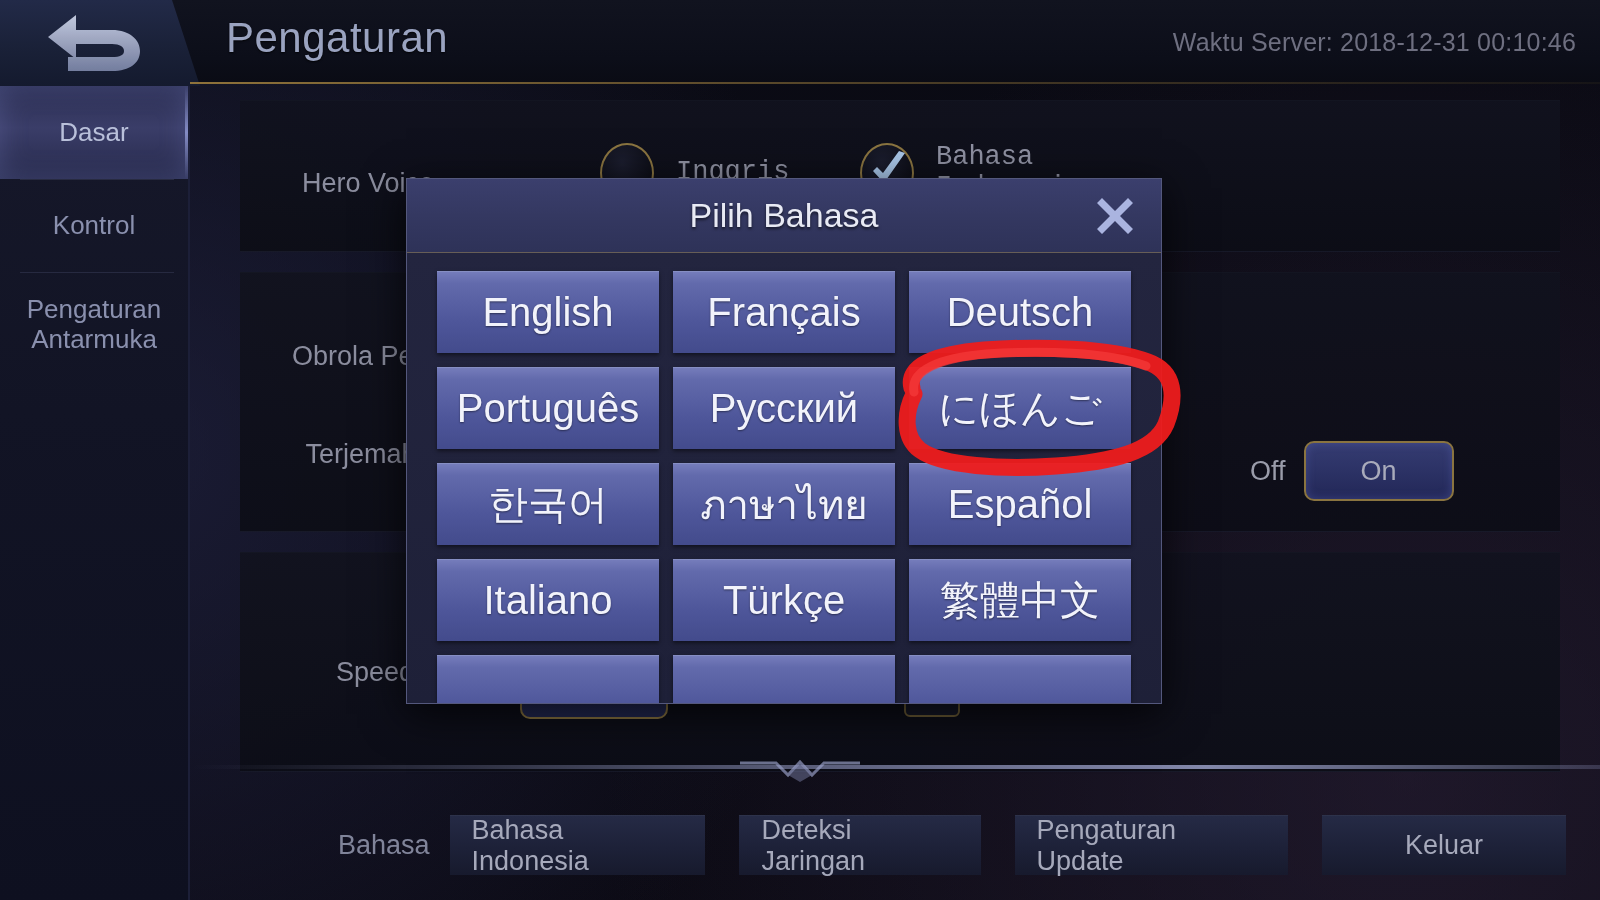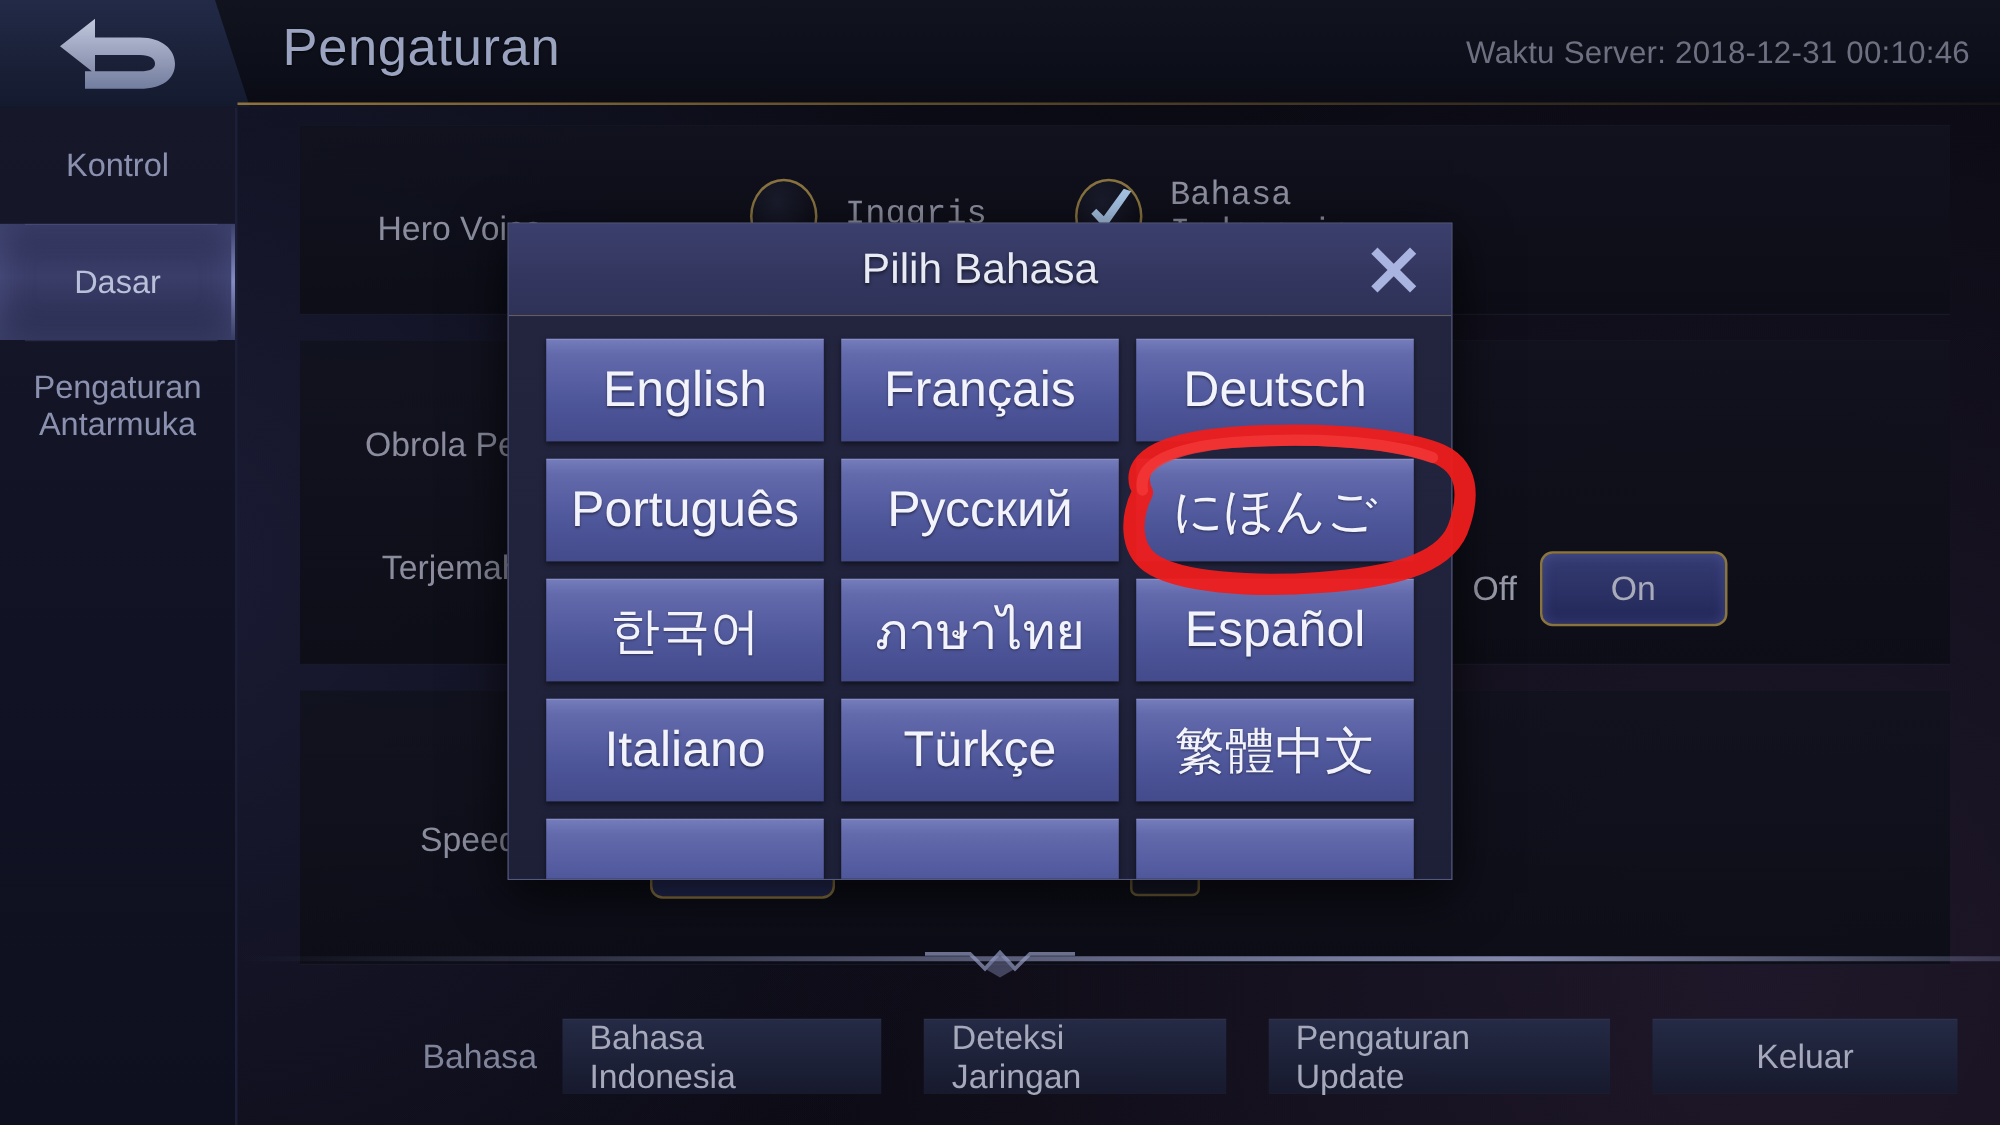--- a/index.html
+++ b/index.html
@@ -193,25 +193,25 @@
         </defs>
         <path d="M30 2 L30 17 L66 17 C84 17 94 27 94 38 C94 50 84 58 66 58 L22 58 L22 44 L66 44
                  C74 44 78 42 78 38 C78 34 74 31 66 31 L30 31 L30 46 L2 24 Z" fill="url(#agr)"></path>
       </svg>
     </div>
     <div class="page-title">Pengaturan</div>
     <div class="server-time">Waktu Server: 2018-12-31 00:10:46</div>
   </div>
 
   <div class="sidebar">
+    <div class="side-item active">
+      <span>Dasar</span>
+    </div>
     <div class="side-item">
       <span>Kontrol</span>
-    </div>
-    <div class="side-item active">
-      <span>Dasar</span>
     </div>
     <div class="side-item tall">
       <span>Pengaturan Antarmuka</span>
     </div>
   </div>
 
   <div class="content">
 
     <div class="panel" style="top:14px;height:152px;">
       <div class="row-label" style="left:62px;top:48px;width:230px;text-align:left;margin-top:19px;">Hero Voice</div>
@@ -228,21 +228,21 @@
           </svg>
         </span>
         <span class="radio-label" style="max-width:150px;">Bahasa Indonesia</span>
       </div>
     </div>
 
     <div class="panel" style="top:186px;height:260px;">
       <div class="row-label" style="left:30px;top:68px;width:190px;">Obrola Perten</div>
       <div class="row-label" style="left:20px;top:166px;width:200px;">Terjemaha O</div>
 
-      <div class="switch" style="left:920px;top:168px;">
+      <div class="switch" style="left:992px;top:168px;">
         <span class="opt">Off</span>
         <span class="opt on">On</span>
       </div>
     </div>
 
     <div class="panel" style="top:466px;height:220px;">
       <div class="row-label" style="left:96px;top:104px;width:130px;text-align:left;">Speed</div>
       <div class="stub-pill" style="left:280px;top:114px;width:148px;"></div>
       <div class="stub-sq" style="left:664px;top:120px;"></div>
     </div>

